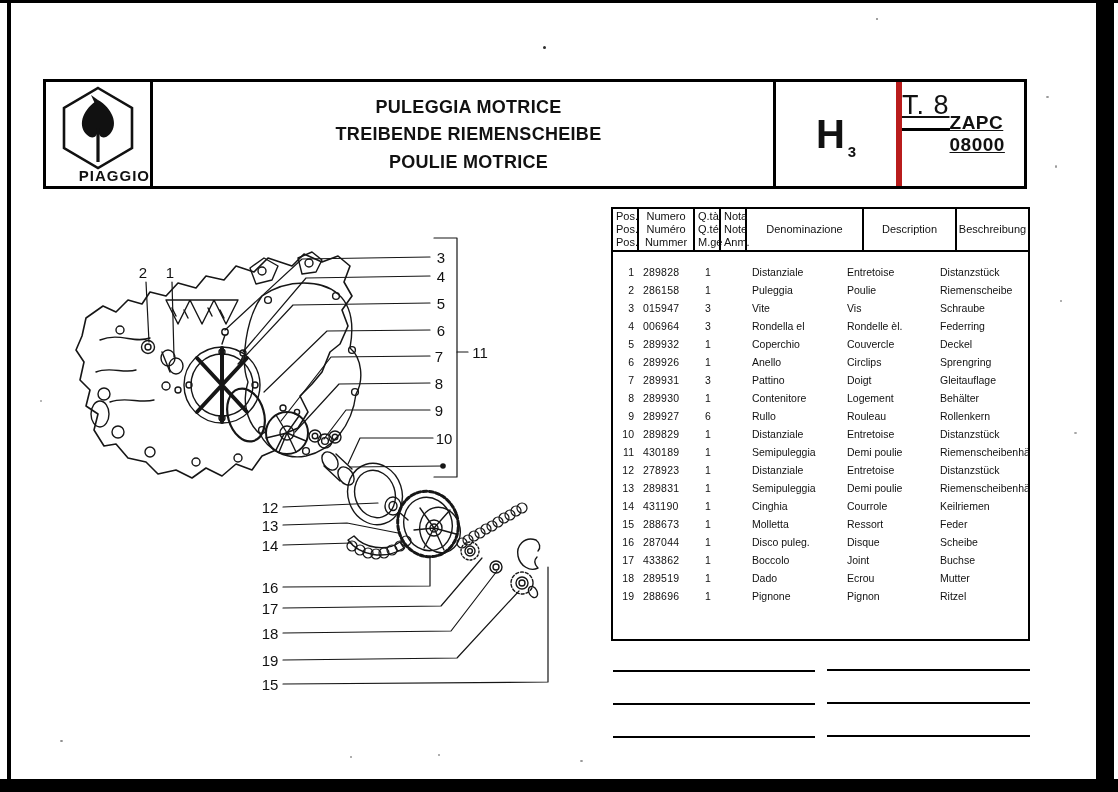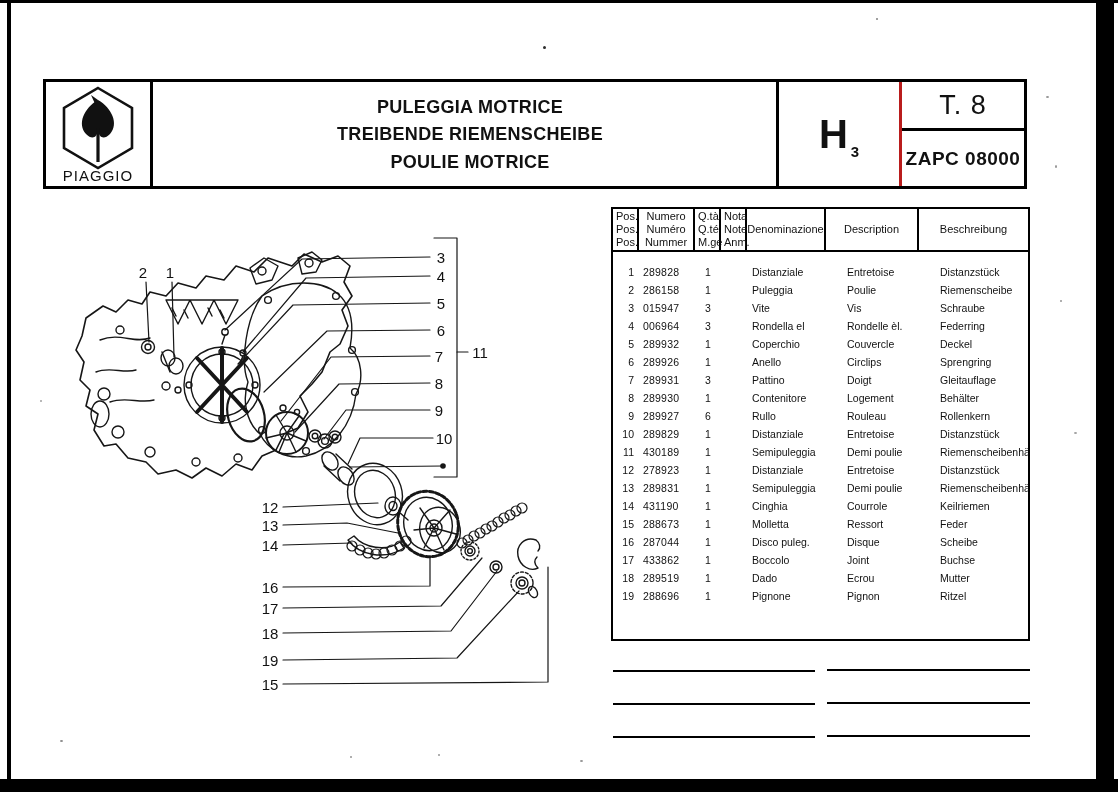--- a/index.html
+++ b/index.html
@@ -16,35 +16,35 @@
   #edge-bottom{left:0;top:779px;width:1118px;height:13px;}
 
   
   #header-box{
     position:absolute;left:43px;top:79px;width:984px;height:110px;
     border:3px solid #000;box-sizing:border-box;display:flex;background:#fff;
   }
   .logo-cell{width:104px;border-right:3px solid #000;position:relative;flex:none;}
   .logo-cell svg{position:absolute;left:0;top:0;}
   .brand-text{
-    position:absolute;bottom:2px;left:0;width:100%;text-align:center;
-    font-weight:normal;font-size:15px;letter-spacing:1px;
+    position:absolute;bottom:2px;left:0;width:100%;text-align:right;
+    font-weight:bold;font-size:15px;letter-spacing:1px;
   }
   .title-cell{
     flex:1;display:flex;flex-direction:column;justify-content:space-evenly;
     padding:6px 0 6px 11px;box-sizing:border-box;align-items:center;
   }
   .title-line{font-weight:bold;font-size:18px;letter-spacing:.3px;line-height:1;}
   .h-cell{
     width:120px;flex:none;border-left:3px solid #000;
     display:flex;align-items:center;justify-content:center;
   }
   .h-big{font-size:40px;font-weight:bold;line-height:1;}
   .h-sub{font-size:15px;font-weight:bold;margin:34px 0 0 3px;}
-  .right-cell{width:122px;flex:none;border-left:3px solid #b91c1c;display:flex;flex-direction:column;}
+  .right-cell{width:122px;flex:none;border-left:6px solid #b91c1c;display:flex;flex-direction:row;text-decoration:underline;}
   .t-ref{
     height:49px;border-bottom:3px solid #000;box-sizing:border-box;
     display:flex;align-items:center;justify-content:center;
     font-size:27px;letter-spacing:1px;
   }
   .model-code{
     flex:1;display:flex;align-items:center;justify-content:center;
     font-size:19px;font-weight:bold;letter-spacing:.5px;
   }
 
@@ -54,21 +54,21 @@
     border:2px solid #000;box-sizing:border-box;background:#fff;overflow:hidden;
   }
   .thead{display:flex;height:41px;border-bottom:2px solid #000;font-size:11px;line-height:1.2;}
   .th{box-sizing:border-box;border-right:2px solid #000;display:flex;flex-direction:column;justify-content:center;}
   .th:last-child{border-right:none;}
   .th.big{align-items:center;}
   .w-pos{width:26px;padding-left:3px;}
   .w-num{width:56px;text-align:center;}
   .w-qty{width:26px;padding-left:3px;}
   .w-nota{width:26px;padding-left:3px;}
-  .w-it{width:79px;}
+  .w-it{width:117px;}
   .w-fr{width:93px;}
   .w-de{flex:1;min-width:0;}
   .tbody{padding-top:11px;font-size:10.5px;}
   .trow{display:flex;height:18px;align-items:center;white-space:nowrap;}
   .c{box-sizing:border-box;flex:none;}
   .c.cpos{width:26px;text-align:right;padding-right:5px;}
   .c.cnum{width:56px;padding-left:4px;letter-spacing:.2px;}
   .c.cqty{width:26px;text-align:center;}
   .c.cnota{width:26px;}
   .c.cit{width:97px;padding-left:5px;}

